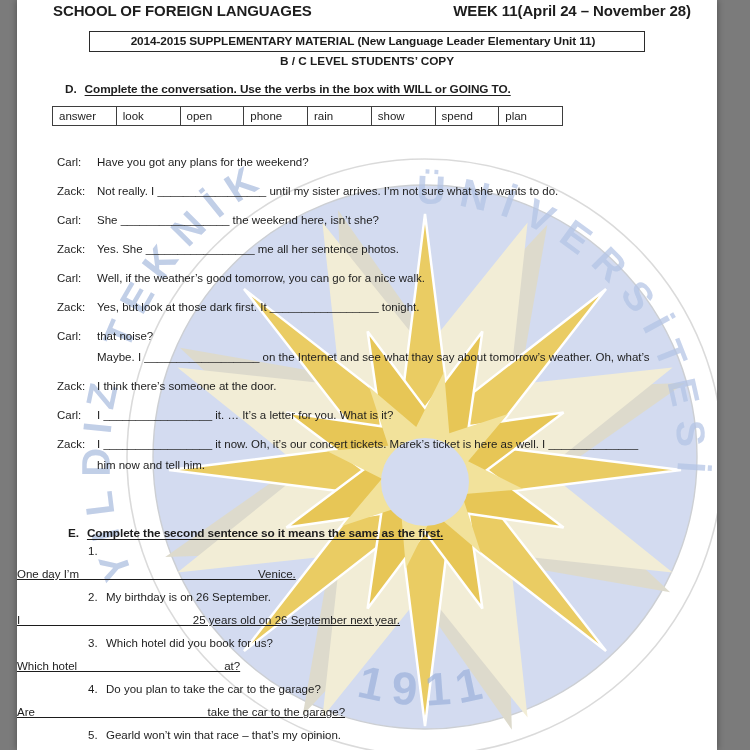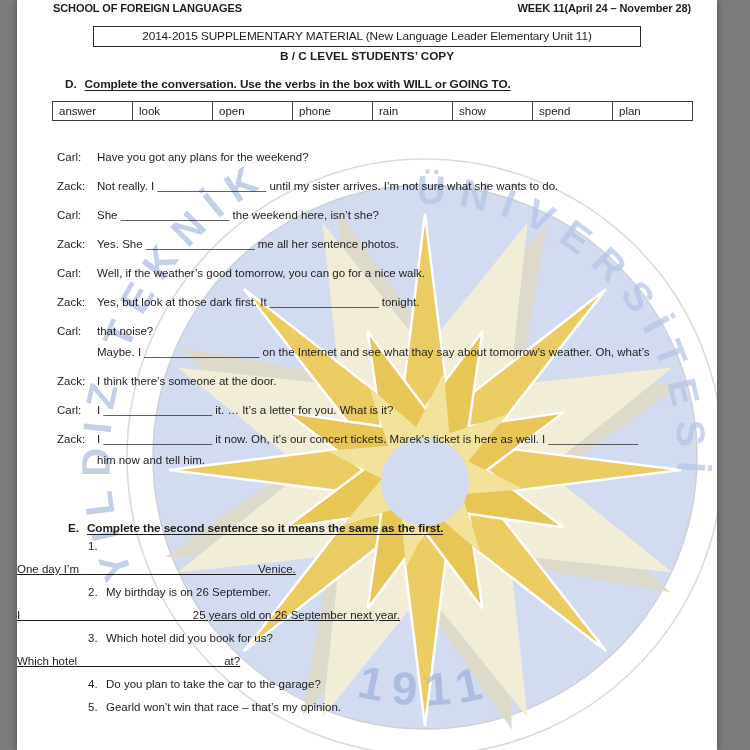--- a/index.html
+++ b/index.html
@@ -14,40 +14,40 @@
     position:absolute;left:17px;top:0;width:700px;height:750px;
     background:#ffffff;overflow:hidden;
     box-shadow:0 0 7px rgba(0,0,0,.38);
   }
   .watermark{position:absolute;left:0;top:0;z-index:0;pointer-events:none;}
   .content{position:relative;z-index:1;color:#1d1d1d;font-size:11.5px;}
 
   .doc-header{
     display:flex;justify-content:space-between;
     padding:2px 26px 0 36px;
-    font-weight:bold;font-size:11px;letter-spacing:-0.1px;
+    font-weight:bold;font-size:15px;letter-spacing:-0.1px;
   }
   .title-box{
     margin:12px auto 0 auto;width:546px;
     border:1.6px solid #2b2b2b;background:rgba(255,255,255,.55);
-    text-align:center;font-weight:normal;font-size:11.8px;
-    padding:2px 0 3px 0;letter-spacing:-0.1px;
+    text-align:center;font-weight:bold;font-size:11.8px;
+    padding:2px 8px 3px 0;letter-spacing:-0.1px;
   }
   .subtitle{
     margin-top:2px;text-align:center;font-weight:bold;font-size:11.8px;
   }
   .sec-head{
     display:flex;gap:8px;font-weight:bold;font-size:11.8px;letter-spacing:-0.1px;
   }
   .sec-head .instr{text-decoration:underline;text-underline-offset:2px;text-decoration-thickness:1.4px;}
   .sec-d{margin:14px 0 0 48px;}
   .sec-e{margin:0 0 0 51px;}
 
   .verb-table{
-    margin:10px 0 0 35px;width:641px;
+    margin:10px 0 0 35px;width:511px;
     border-collapse:collapse;table-layout:fixed;
   }
   .verb-table td{
     border:1px solid #3e3e3e;height:17px;
     font-size:11.5px;padding:0 0 1px 6px;vertical-align:middle;
   }
 
   .dialogue{margin:26px 0 0 40px;width:646px;}
   .turn{
     display:grid;grid-template-columns:40px 1fr;
@@ -214,20 +214,21 @@
           <div class="e-item-first exline">
             <span>3.</span>
             <span>Which hotel did you book for us?</span>
           </div>
           <div class="e-item-second exline">Which hotel ______________________ at?</div>
 
           <div class="e-item-first exline">
             <span>4.</span>
             <span>Do you plan to take the car to the garage?</span>
           </div>
+          <div class="e-item-second exline">Are __________________________ take the car to the garage?</div>
 
           <div class="e-item-first exline">
             <span>5.</span>
             <span>Gearld won’t win that race – that’s my opinion.</span>
           </div>
         </div>
       </div>
 
     </div>
   </div>

